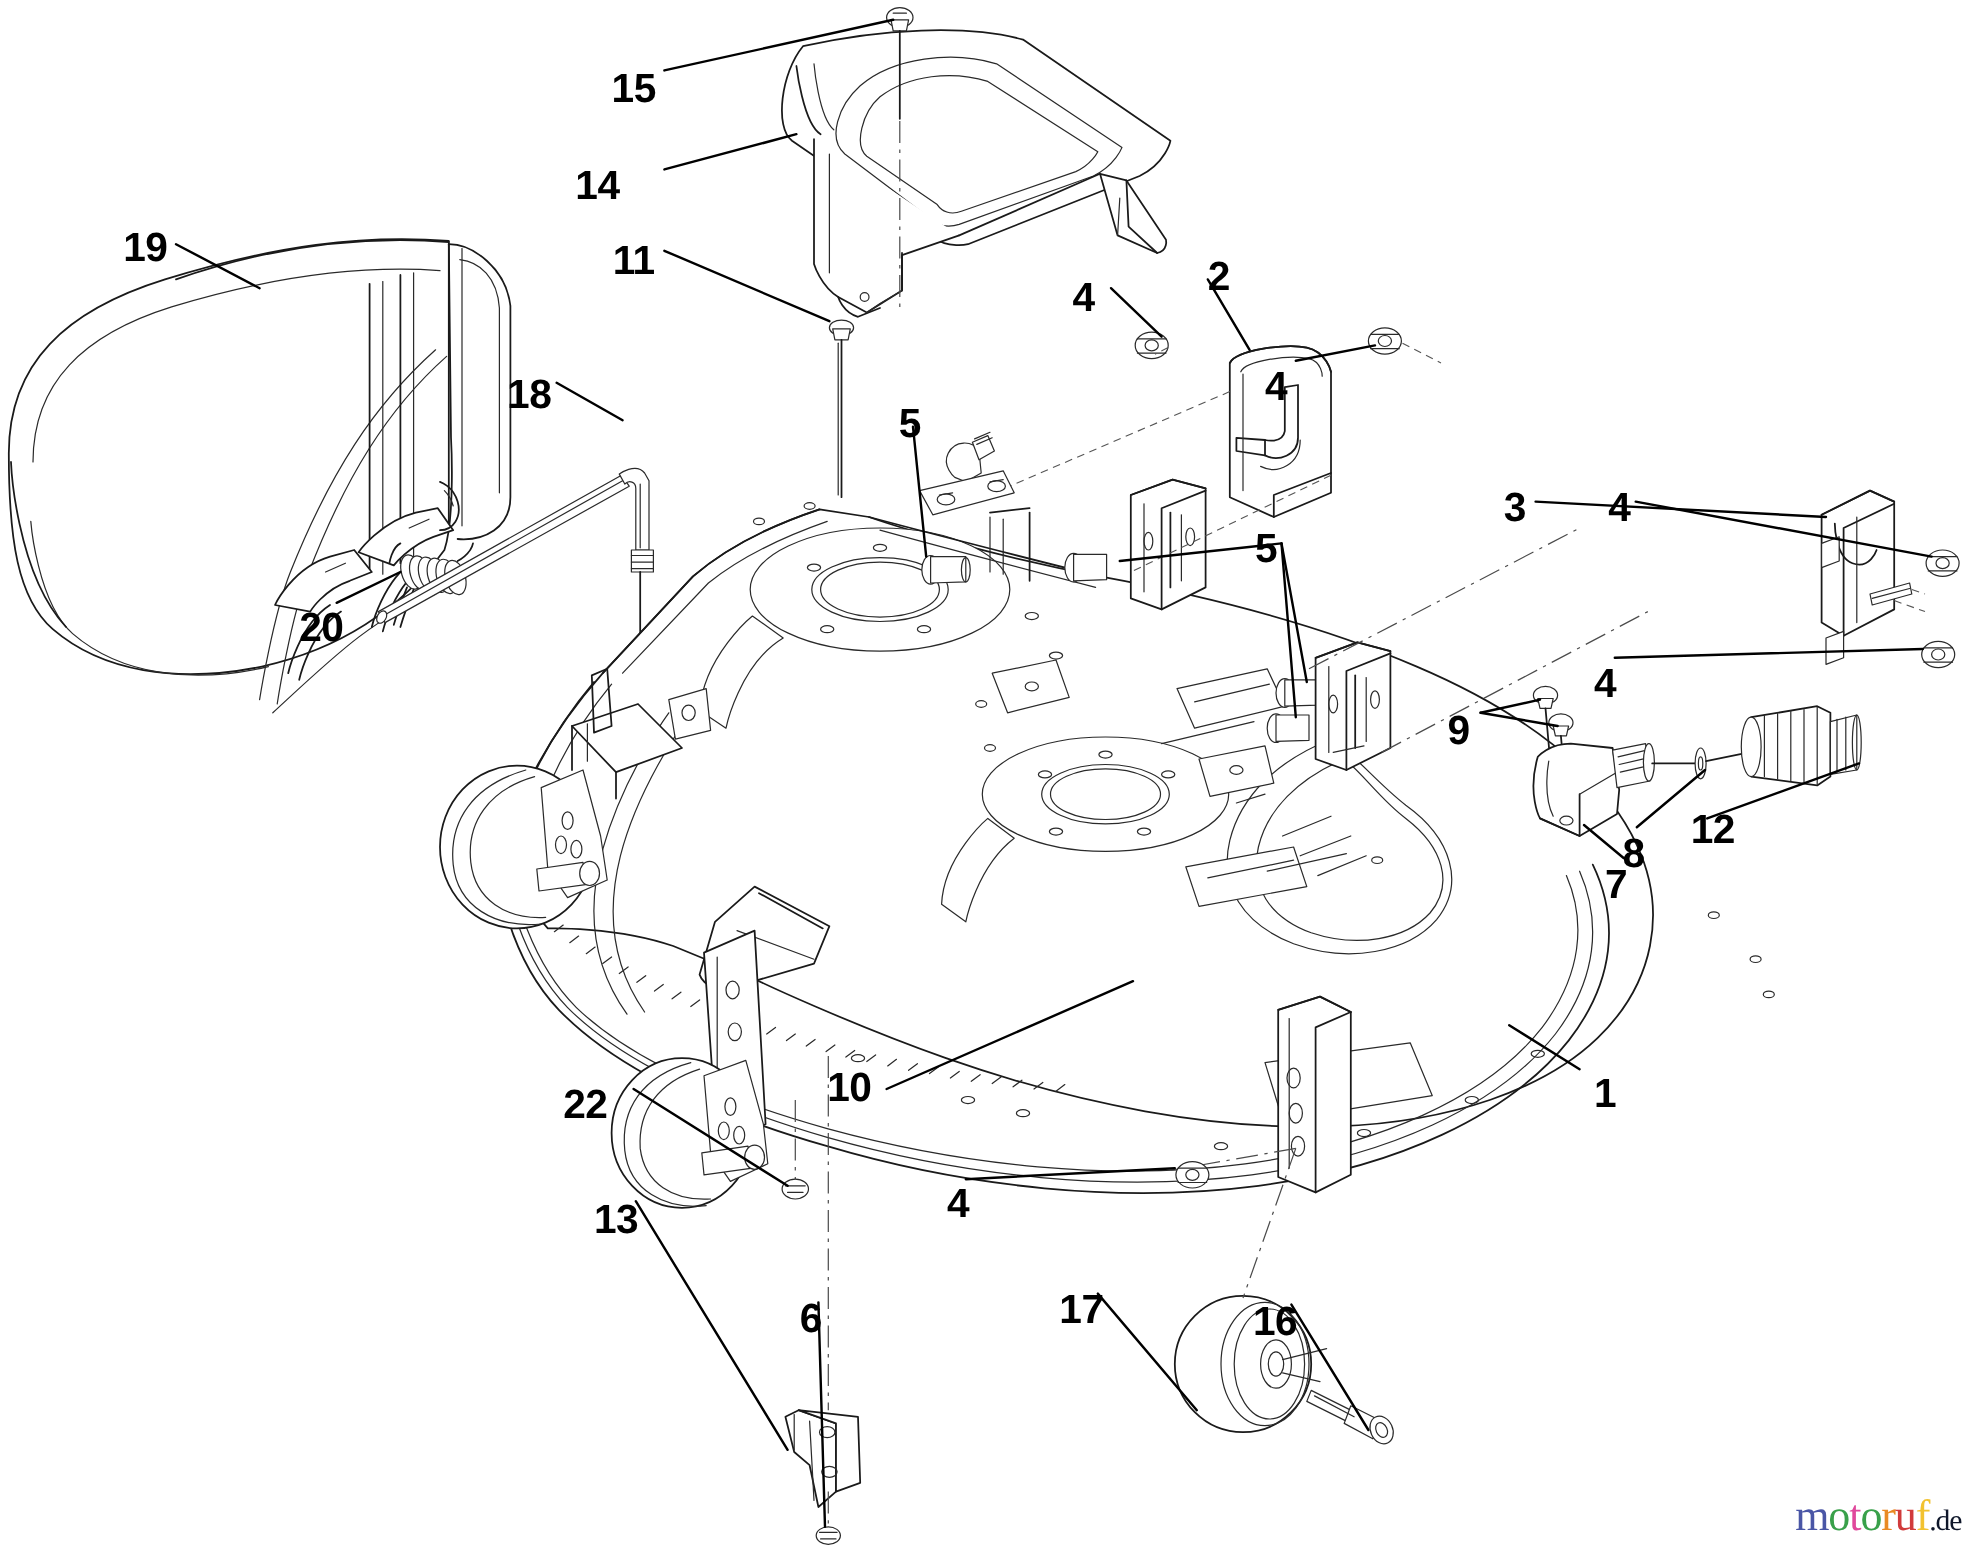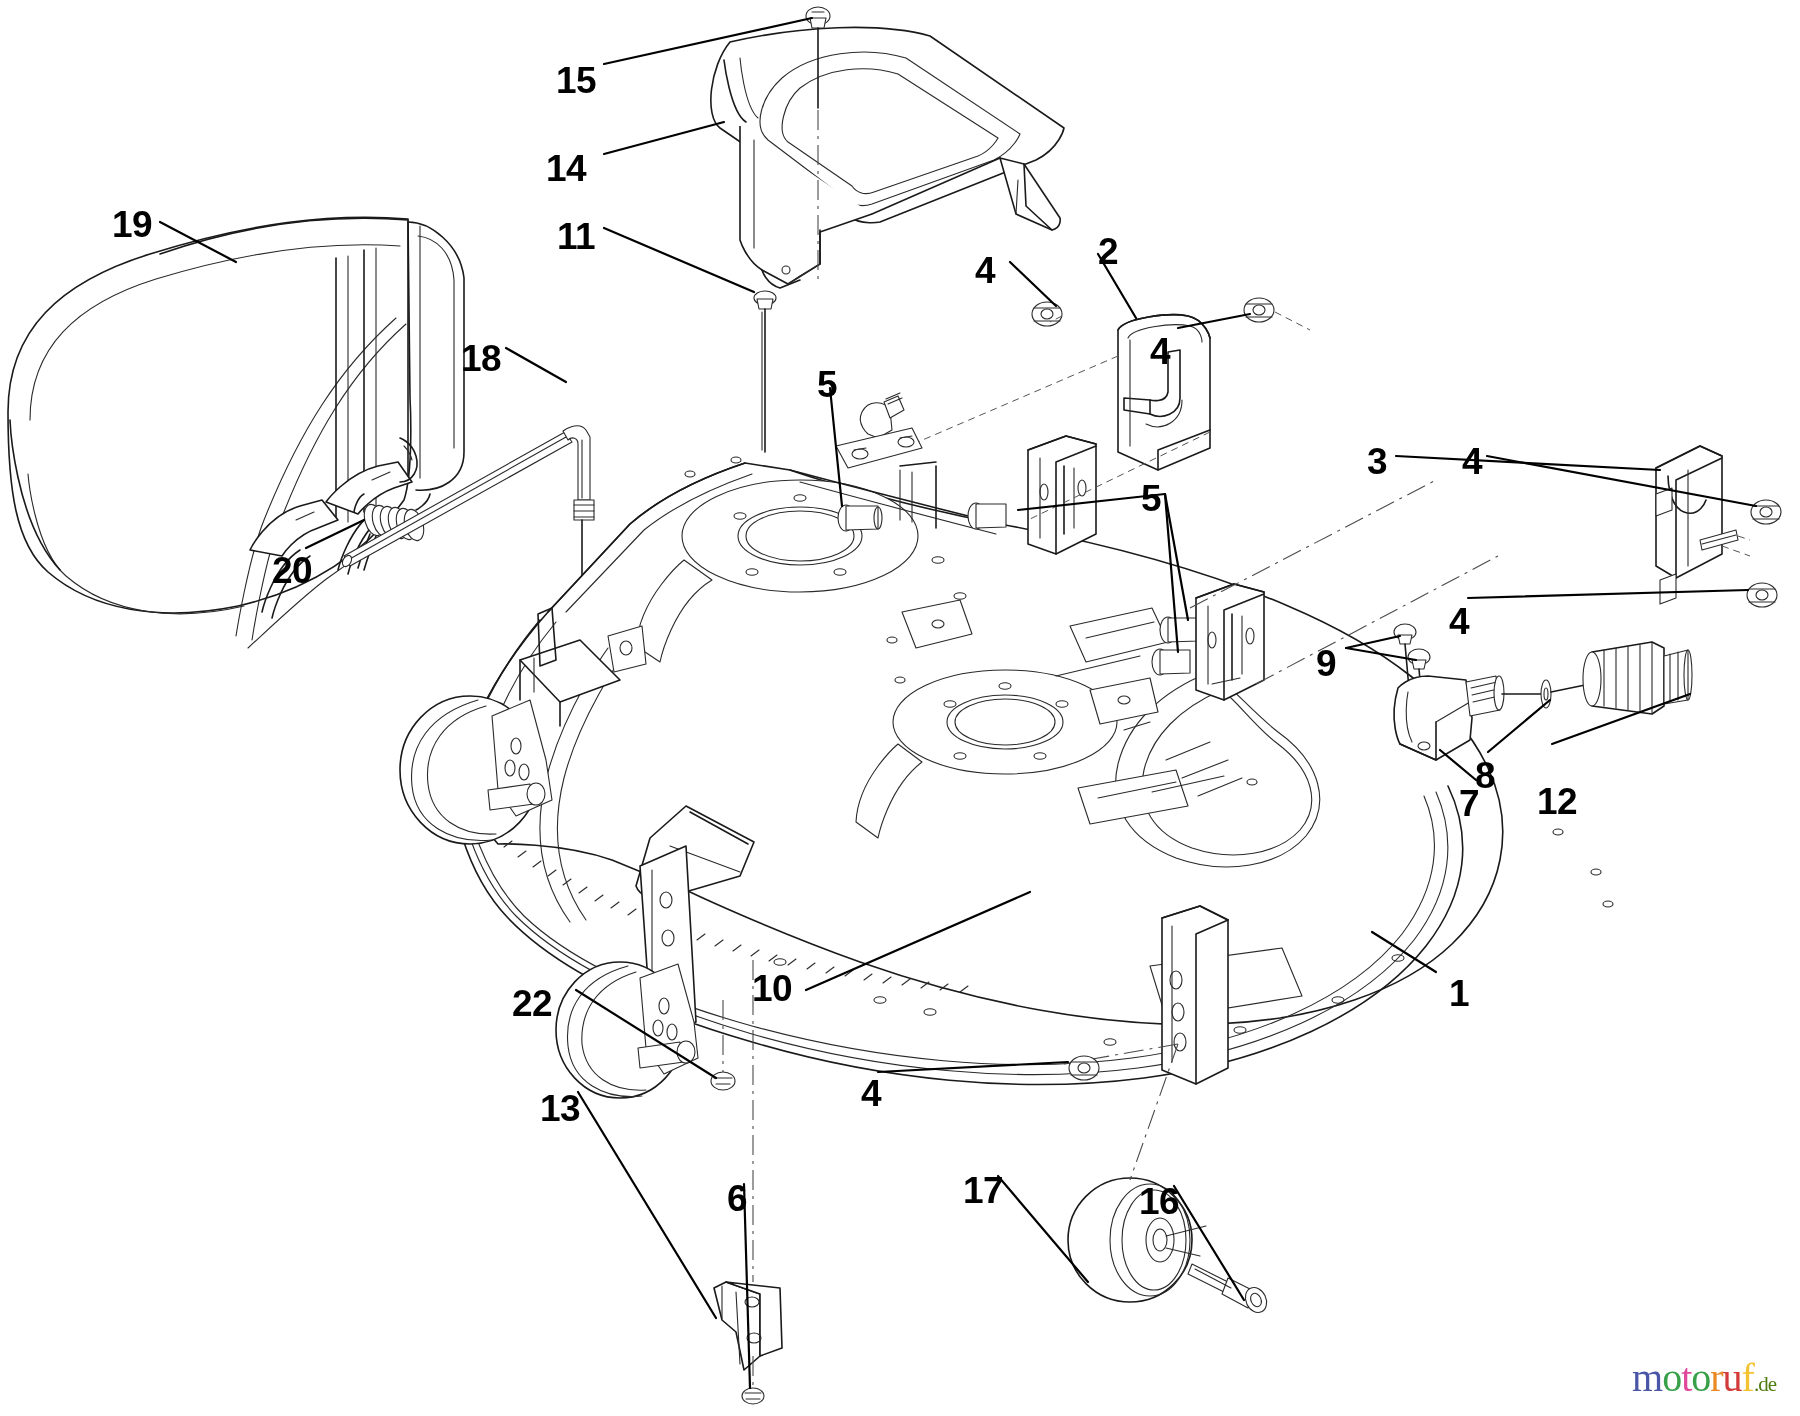--- a/index.html
+++ b/index.html
@@ -9,21 +9,21 @@
   svg.layer{position:absolute;left:0;top:0;width:1800px;height:1416px;}
 
   .callout{position:absolute;font-family:"Liberation Sans",sans-serif;
            font-size:37px;font-weight:700;color:#000;letter-spacing:-0.5px;
            line-height:1;white-space:nowrap;}
 
   
   #logo{position:absolute;left:1632px;top:1358px;font-family:"Liberation Serif",serif;
         font-size:40px;line-height:1;letter-spacing:-1px;font-weight:400;}
   #logo span{display:inline-block;}
-  #logo .suffix{font-size:21px;color:#4d7c0f;vertical-align:baseline;}
+  #logo .suffix{font-size:27px;color:#0f172a;vertical-align:baseline;}
 </style>
 </head>
 <body>
 
 <div id="stage">
 
   <svg class="layer" viewBox="0 0 1800 1416">
     <defs>
       <style>
         .ln{fill:none;stroke:#1a1a1a;stroke-width:1.6;stroke-linejoin:round;stroke-linecap:round;}
@@ -542,35 +542,35 @@
       <path class="lead" d="M576,990 L716,1078"></path>
       <path class="lead" d="M878,1072 L1068,1062"></path>
       <path class="lead" d="M578,1092 L716,1318"></path>
       <path class="lead" d="M744,1184 L750,1388"></path>
       <path class="lead" d="M998,1176 L1088,1282"></path>
       <path class="lead" d="M1174,1186 L1244,1300"></path>
     </g>
   </svg>
 
   <div class="callout" style="left:556px;top:62px;">15</div>
-  <div class="callout" style="left:546px;top:150px;">14</div>
+  <div class="callout" style="left:523px;top:150px;">14</div>
   <div class="callout" style="left:557px;top:218px;">11</div>
   <div class="callout" style="left:112px;top:206px;">19</div>
   <div class="callout" style="left:461px;top:340px;">18</div>
   <div class="callout" style="left:272px;top:552px;">20</div>
   <div class="callout" style="left:975px;top:252px;">4</div>
   <div class="callout" style="left:1098px;top:233px;">2</div>
   <div class="callout" style="left:1150px;top:333px;">4</div>
   <div class="callout" style="left:817px;top:366px;">5</div>
   <div class="callout" style="left:1141px;top:480px;">5</div>
   <div class="callout" style="left:1367px;top:443px;">3</div>
   <div class="callout" style="left:1462px;top:443px;">4</div>
   <div class="callout" style="left:1449px;top:603px;">4</div>
   <div class="callout" style="left:1316px;top:645px;">9</div>
-  <div class="callout" style="left:1537px;top:735px;margin-top:48px;">12</div>
+  <div class="callout" style="left:1537px;top:735px;">12</div>
   <div class="callout" style="left:1475px;top:757px;">8</div>
   <div class="callout" style="left:1459px;top:785px;">7</div>
   <div class="callout" style="left:1449px;top:975px;">1</div>
   <div class="callout" style="left:752px;top:970px;">10</div>
   <div class="callout" style="left:512px;top:985px;text-align:center;">22</div>
   <div class="callout" style="left:861px;top:1075px;">4</div>
   <div class="callout" style="left:540px;top:1090px;">13</div>
   <div class="callout" style="left:727px;top:1180px;">6</div>
   <div class="callout" style="left:963px;top:1172px;text-align:center;">17</div>
   <div class="callout" style="left:1139px;top:1183px;">16</div>

